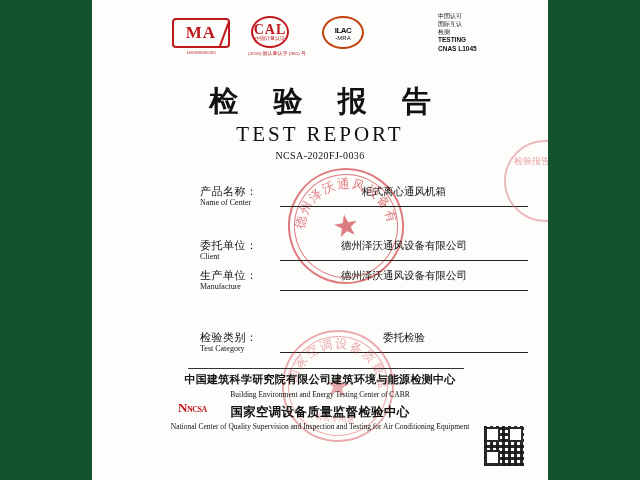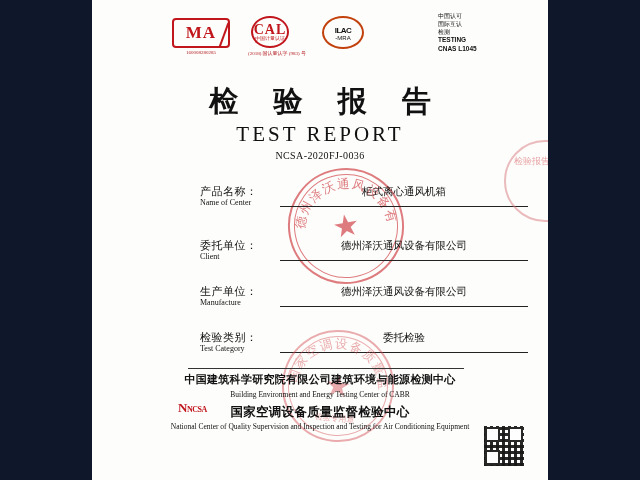--- a/index.html
+++ b/index.html
@@ -10,21 +10,21 @@
   body {
     width: 640px;
     height: 480px;
     overflow: hidden;
     font-family: "Liberation Serif", serif;
   }
   .page {
     position: relative;
     width: 640px;
     height: 480px;
-    background: #0f172a;
+    background: #14532d;
   }
   .doc {
     position: absolute;
     left: 92px;
     top: 0px;
     width: 456px;
     height: 480px;
     background: #fdfdfb;
     overflow: hidden;
   }
@@ -419,21 +419,21 @@
       <div class="rule"></div>
     </div>
 
     <div class="field" style="top:238px;">
       <div class="lab-cn">委托单位：</div>
       <div class="lab-en">Client</div>
       <div class="val">德州泽沃通风设备有限公司</div>
       <div class="rule"></div>
     </div>
 
-    <div class="field" style="top:284px;">
+    <div class="field" style="top:268px;">
       <div class="lab-cn">生产单位：</div>
       <div class="lab-en">Manufacture</div>
       <div class="val">德州泽沃通风设备有限公司</div>
       <div class="rule"></div>
     </div>
 
     <div class="field" style="top:330px;">
       <div class="lab-cn">检验类别：</div>
       <div class="lab-en">Test Category</div>
       <div class="val">委托检验</div>

